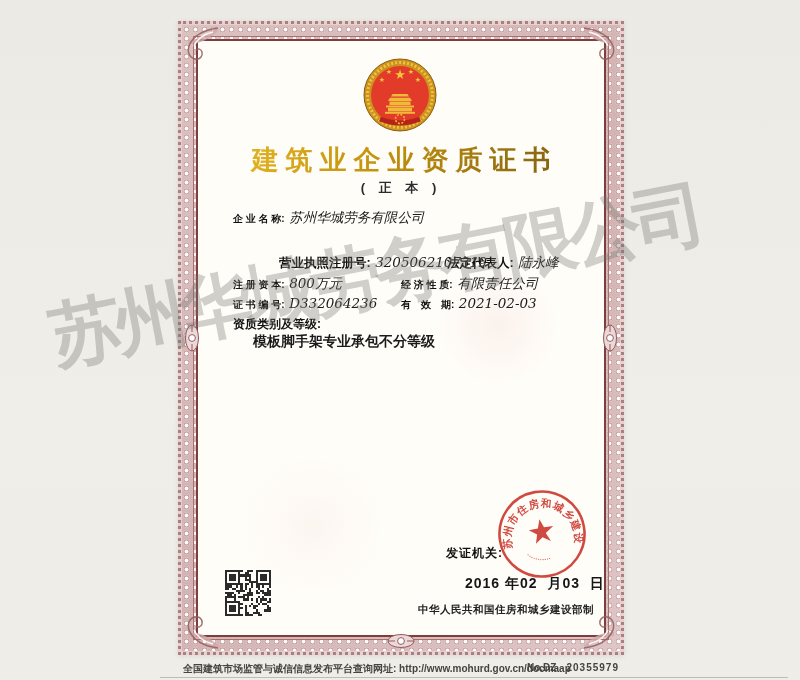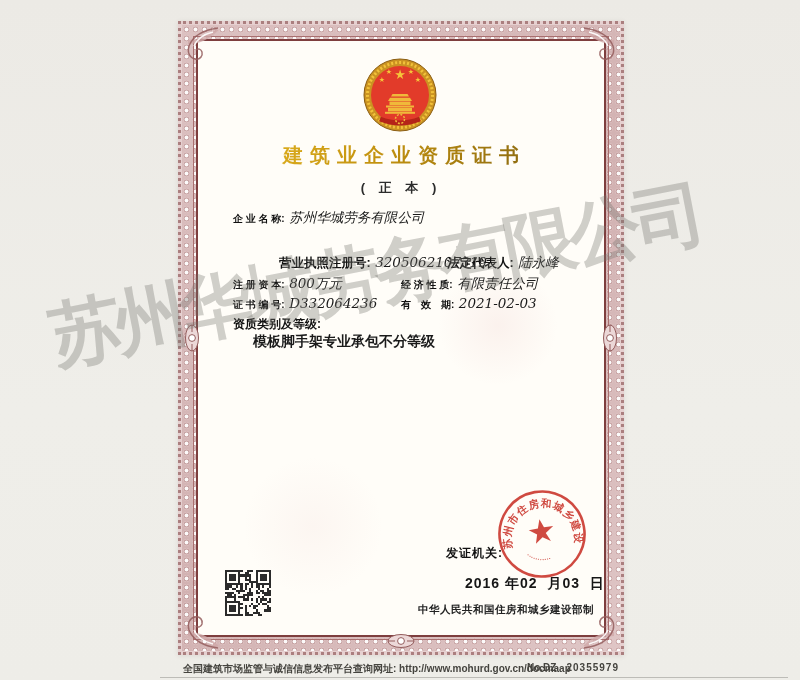--- a/index.html
+++ b/index.html
@@ -23,21 +23,21 @@
   .fl-tr{right:2px;top:2px;transform:scaleX(-1);}
   .fl-bl{left:2px;bottom:2px;transform:scaleY(-1);}
   .fl-br{right:2px;bottom:2px;transform:scale(-1,-1);}
   .medal{position:absolute;width:16px;height:30px;z-index:2;}
   .md-l{left:3px;top:50%;transform:translateY(-50%);}
   .md-r{right:3px;top:50%;transform:translateY(-50%) scaleX(-1);}
   .md-b{left:50%;bottom:-4px;transform:translateX(-50%) rotate(-90deg);}
 
   
   .emblem{position:absolute;left:181px;top:33px;width:76px;height:76px;}
-  .title{position:absolute;left:0;right:0;top:118px;text-align:center;font-size:20px;font-weight:bold;
+  .title{position:absolute;left:0;right:0;top:118px;text-align:center;font-size:27px;font-weight:bold;
          letter-spacing:7px;padding-left:7px;
          background:linear-gradient(110deg,#f0c22a 0%,#c3920f 45%,#6e5410 100%);
          -webkit-background-clip:text;background-clip:text;-webkit-text-fill-color:transparent;color:#b8860b;
          text-shadow:0 0 0 rgba(0,0,0,0);}
   .subtitle{position:absolute;left:0;right:0;top:155px;text-align:center;font-size:13px;font-weight:bold;
             letter-spacing:5px;color:#2c2c2c;}
   .row{position:absolute;left:52px;right:20px;white-space:nowrap;color:#1d1d1d;}
   .lbl{font-weight:bold;font-size:10px;color:#111;}
   .val{font-size:13.5px;font-style:italic;font-family:"DejaVu Serif",serif;color:#1a1a1a;}
   .r1{top:184px;} .r2{top:207px;} .r3{top:229px;} .r4{top:250px;} .r5{top:270px;}

